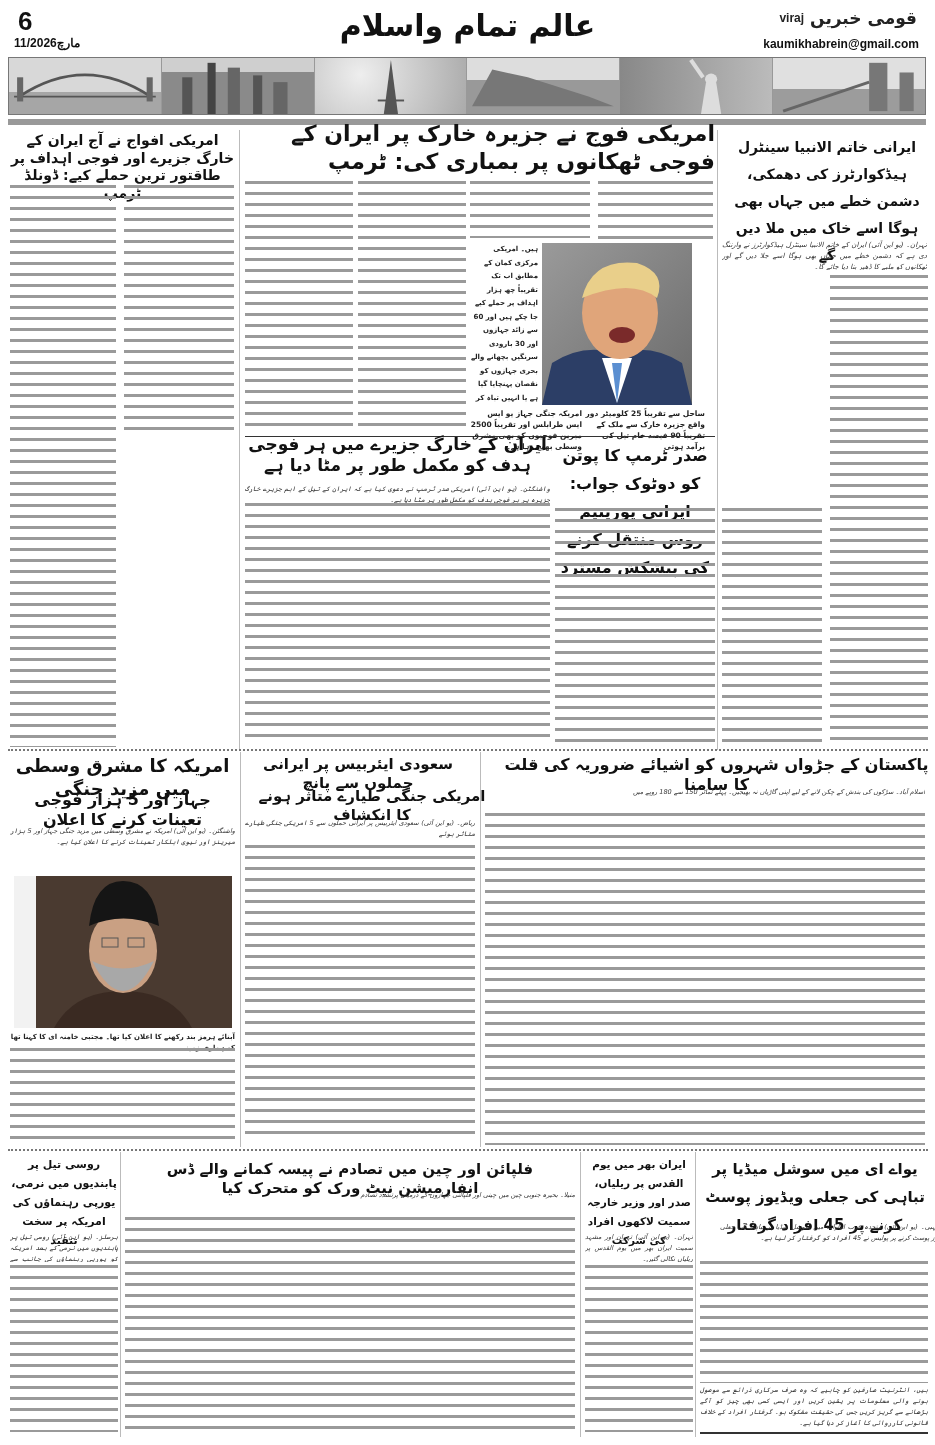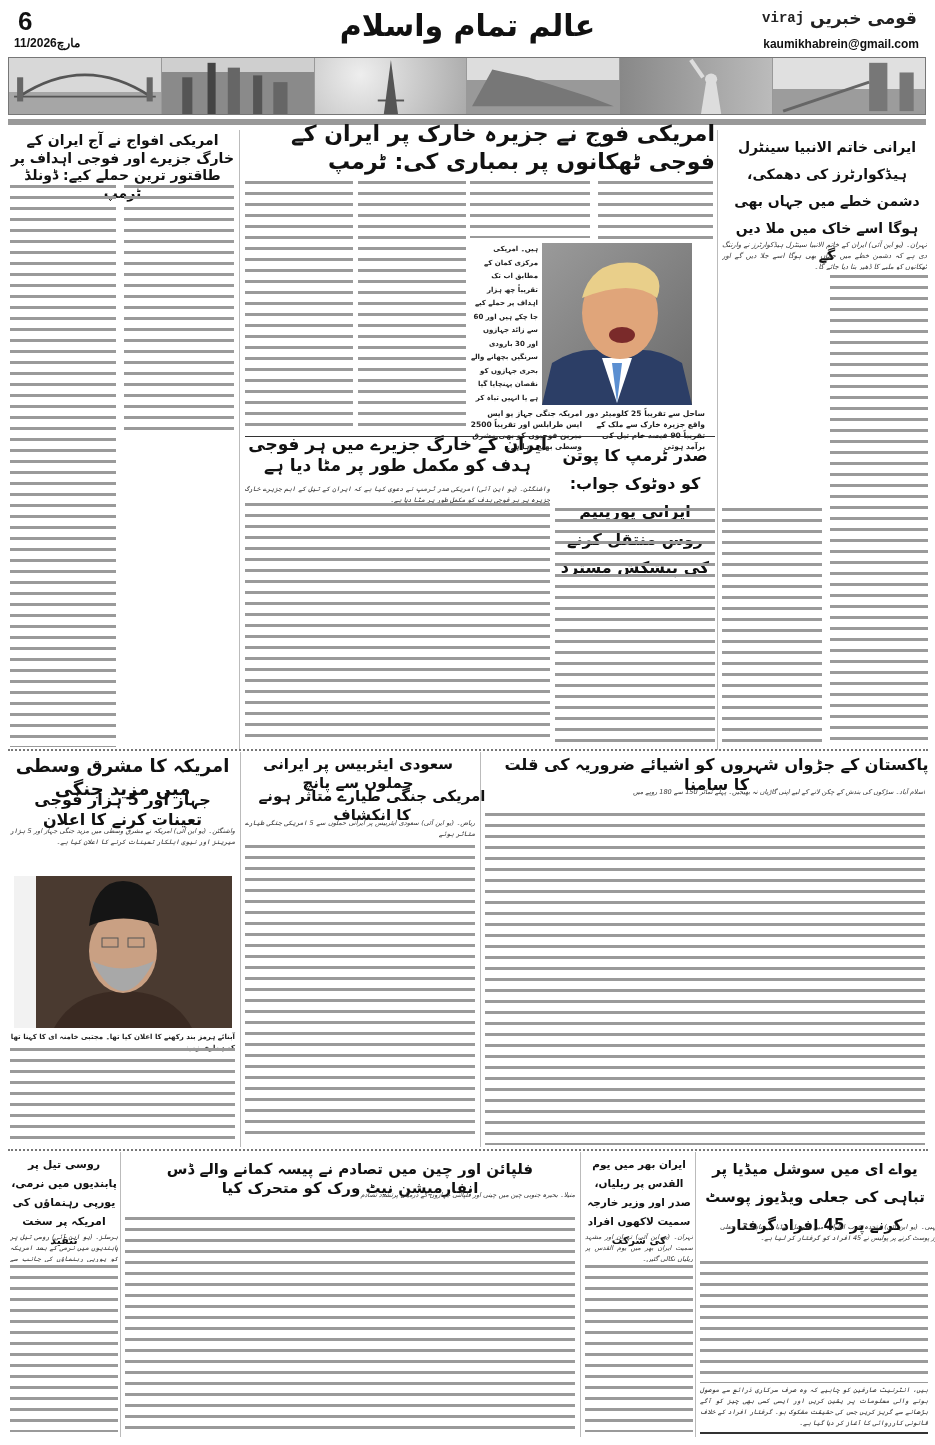--- a/index.html
+++ b/index.html
@@ -5,21 +5,21 @@
   * { box-sizing: border-box; margin: 0; padding: 0; }
   html, body { width: 935px; height: 1445px; background: #fff; overflow: hidden; }
   body { position: relative; font-family: "DejaVu Sans", sans-serif; color: #111; }
   .abs { position: absolute; }
 
   
   .page-num { left: 18px; top: 6px; font-family: "Liberation Sans", sans-serif; font-weight: bold; font-size: 26px; }
   .page-date { left: 14px; top: 36px; font-family: "Liberation Sans", sans-serif; font-weight: bold; font-size: 12px; }
   .section-title { left: 330px; top: 8px; width: 275px; text-align: center; font-size: 30px; font-weight: bold; direction: rtl; }
   .brand { right: 18px; top: 8px; font-size: 17px; font-weight: bold; direction: rtl; color: #222; display: flex; gap: 6px; align-items: center; }
-  .brand-logo { font-size: 14px; font-family: Liberation Mono, monospace; }
+  .brand-logo { font-size: 12px; font-family: Liberation Sans, sans-serif; }
   .email { right: 16px; top: 37px; font-family: "Liberation Sans", sans-serif; font-weight: bold; font-size: 12px; }
 
   
   .banner { left: 8px; top: 57px; width: 918px; height: 58px; border: 1px solid #777; display: flex; overflow: hidden; background: #ccc; }
   .banner-tile { flex: 1; height: 100%; position: relative; border-right: 1px solid #999; }
   .banner-tile:last-child { border-right: none; }
   .banner-rule { left: 8px; top: 119px; width: 918px; height: 6px; background: #999; }
 
   
   .hl { font-weight: bold; text-align: center; direction: rtl; line-height: 1.25; color: #111; }

